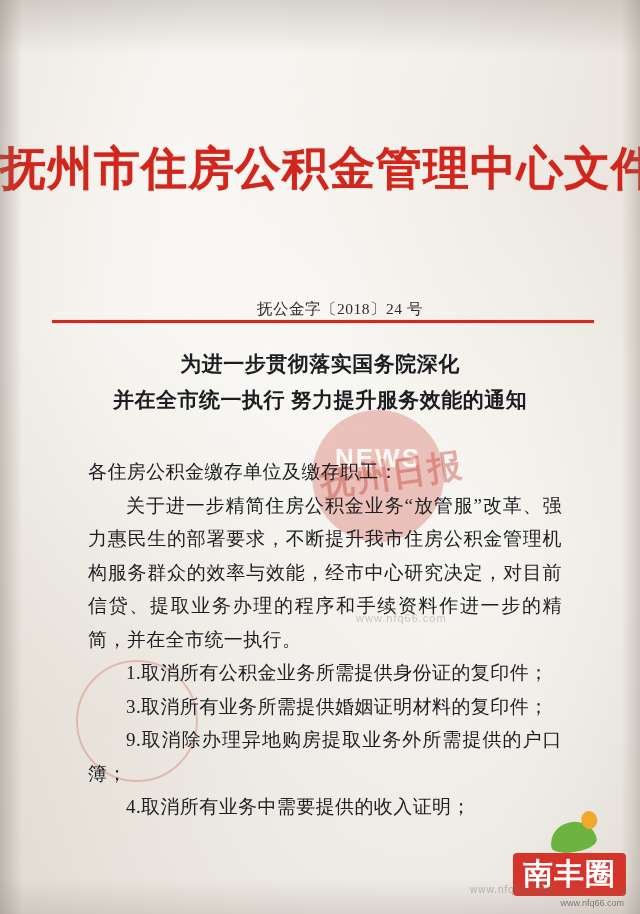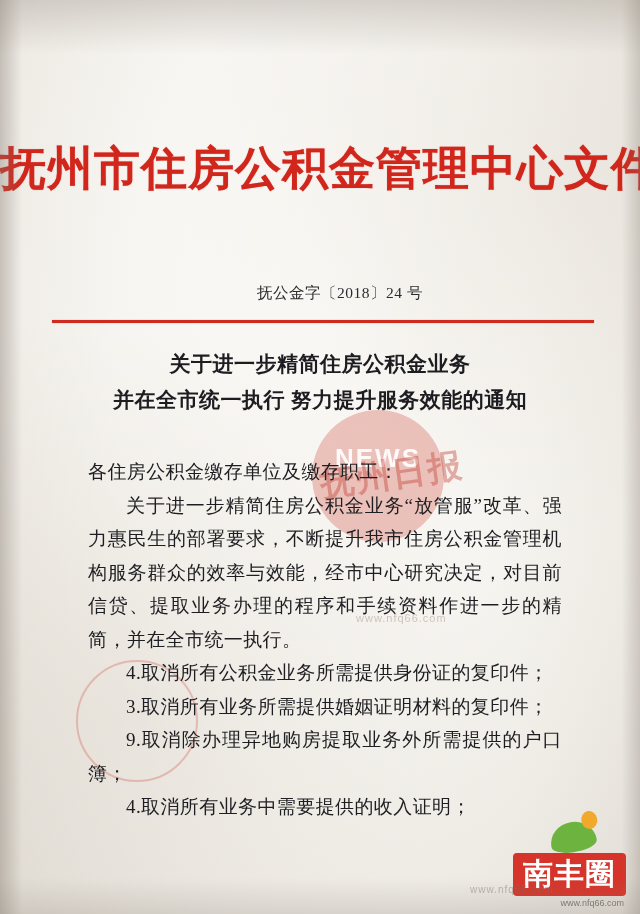--- a/index.html
+++ b/index.html
@@ -65,21 +65,21 @@
     color: #d1261b;
     font-family: "Liberation Serif", "DejaVu Serif", serif;
     font-weight: bold;
     font-size: 46px;
     letter-spacing: 1px;
     text-shadow: 0 0 1px rgba(209,38,27,0.55);
     white-space: nowrap;
   }
   .doc-number {
     position: absolute;
-    top: 283px;
+    top: 299px;
     left: 0; right: 0;
     text-align: center;
     font-size: 15.5px;
     color: #2b2b2f;
     letter-spacing: 0.5px;
     padding-left: 40px;
   }
   .red-rule {
     position: absolute;
     top: 320px;
@@ -244,35 +244,35 @@
 
   <div class="paper-tint"></div>
 
   <div class="doc-title">抚州市住房公积金管理中心文件</div>
 
   <div class="doc-number">抚公金字〔2018〕24 号</div>
 
   <div class="red-rule"></div>
 
   <div class="subject">
-    <div>关于进一步精简住房公积金业务</div>
+    <div>为进一步贯彻落实国务院深化</div>
     <div>并在全市统一执行 努力提升服务效能的通知</div>
   </div>
 
   <div class="news-stamp">
     <span>NEWS</span>
   </div>
   <div class="wm-cn">抚州日报</div>
   <div class="wm-url">www.nfq66.com</div>
   <div class="seal"></div>
 
   <div class="body-text">
     <p>各住房公积金缴存单位及缴存职工：</p>
     <p class="indent2">关于进一步精简住房公积金业务“放管服”改革、强力惠民生的部署要求，不断提升我市住房公积金管理机构服务群众的效率与效能，经市中心研究决定，对目前信贷、提取业务办理的程序和手续资料作进一步的精简，并在全市统一执行。</p>
-    <p class="indent2">4.取消所有公积金业务所需提供身份证的复印件；</p>
+    <p class="indent2">1.取消所有公积金业务所需提供身份证的复印件；</p>
     <p class="indent2">3.取消所有业务所需提供婚姻证明材料的复印件；</p>
     <p class="indent2">9.取消除办理异地购房提取业务外所需提供的户口簿；</p>
     <p class="indent2">4.取消所有业务中需要提供的收入证明；</p>
   </div>
 
   <div class="logo">
     <div class="logo-leaf"></div>
     <div class="logo-box">南丰圈</div>
     <div class="logo-sub">www.nfq66.com</div>
   </div>

